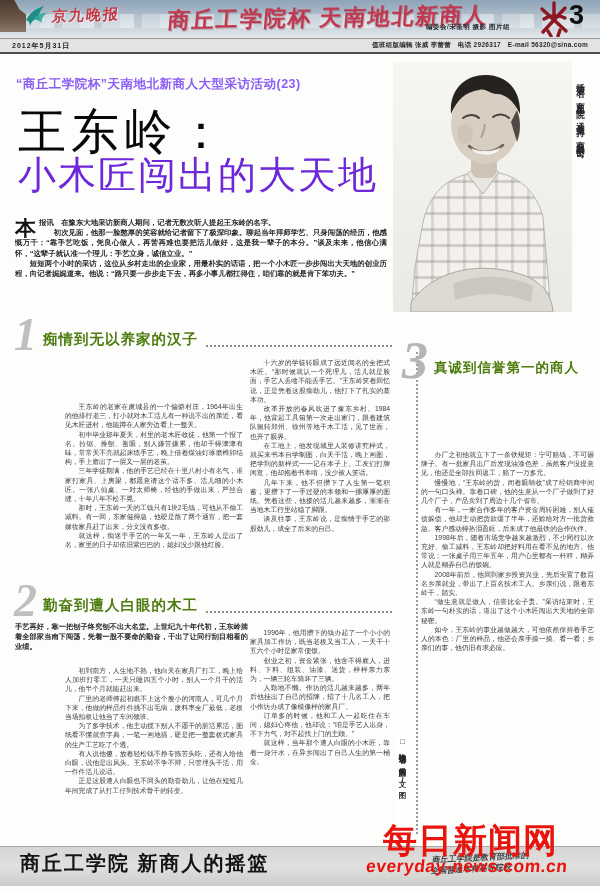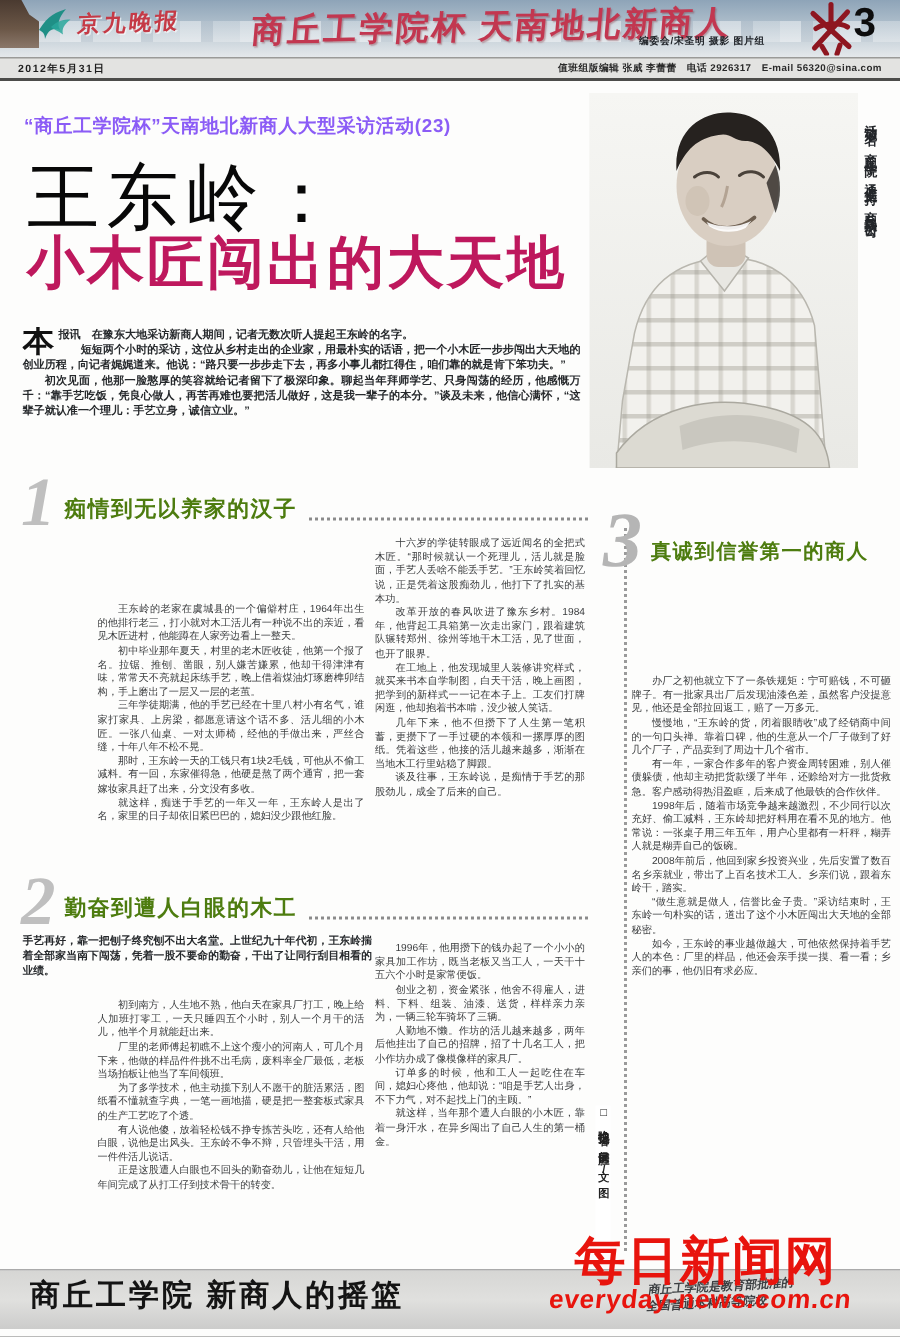--- a/index.html
+++ b/index.html
@@ -48,21 +48,21 @@
     padding:0 12px;
   }
   .date-text { font-size:7px; font-weight:bold; color:#1d1d1d; letter-spacing:1px; }
   .info-line { font-size:6.5px; font-weight:bold; color:#2a2a2a; letter-spacing:.3px; }
   
   .kicker { position:absolute; left:16px; top:76px; font-size:12.5px;
     font-weight:bold; color:#8b5cf6; letter-spacing:.5px; }
   .headline-1 { position:absolute; left:18px; top:100px; font-size:48px;
     font-weight:400; color:#080808; letter-spacing:5px; }
   .headline-2 { position:absolute; left:18px; top:150px; font-size:38px;
-    font-weight:700; color:#be185d; letter-spacing:2px; white-space:nowrap; }
+    font-weight:400; color:#6d28d9; letter-spacing:2px; white-space:nowrap; }
   
   .photo { position:absolute; left:393px; top:62px; width:179px; height:250px;
     background:#f1f1ee; overflow:hidden; }
   .photo-caption {
     position:absolute; left:575px; top:76px; height:236px;
     writing-mode:vertical-rl; text-orientation:upright;
     font-size:8.5px; letter-spacing:2px; color:#23262a; font-weight:bold;
   }
   
   .intro { position:absolute; left:15px; top:218px; width:372px; height:100px;
@@ -181,22 +181,22 @@
       <path d="M76 84 C84 92 100 92 110 83" stroke="#6e5f50" stroke-width="2.5" fill="none" stroke-linecap="round"></path>
       <path d="M78 86 C86 90 100 90 108 85 L104 90 C96 94 86 93 80 89 Z" fill="#fff" opacity=".9"></path>
 
       <ellipse cx="72" cy="72" rx="8" ry="10" fill="#c8baa9" opacity=".5"></ellipse>
     </svg>
   </div>
   <div class="photo-caption">活动冠名：商丘工学院　通信支持：商丘移动公司</div>
 
   <div class="intro">
     <p class="first"><span class="dropcap">本</span><span>报讯　在豫东大地采访新商人期间，记者无数次听人提起王东岭的名字。</span></p>
+    <p>初次见面，他那一脸憨厚的笑容就给记者留下了极深印象。聊起当年拜师学艺、只身闯荡的经历，他感慨万千：“靠手艺吃饭，凭良心做人，再苦再难也要把活儿做好，这是我一辈子的本分。”谈及未来，他信心满怀，“这辈子就认准一个理儿：手艺立身，诚信立业。”</p>
     <p>短短两个小时的采访，这位从乡村走出的企业家，用最朴实的话语，把一个小木匠一步步闯出大天地的创业历程，向记者娓娓道来。他说：“路只要一步步走下去，再多小事儿都扛得住，咱们靠的就是肯下笨功夫。”</p>
-    <p>初次见面，他那一脸憨厚的笑容就给记者留下了极深印象。聊起当年拜师学艺、只身闯荡的经历，他感慨万千：“靠手艺吃饭，凭良心做人，再苦再难也要把活儿做好，这是我一辈子的本分。”谈及未来，他信心满怀，“这辈子就认准一个理儿：手艺立身，诚信立业。”</p>
   </div>
 
   <div class="sec-head" style="left:14px; top:318px; width:378px;">
     <span class="sec-num n1">1</span>
     <span class="sec-title">痴情到无以养家的汉子</span>
     <span class="leader" style="flex:1"></span>
   </div>
   <div class="body-col" style="left:65px; top:402px; width:178px; height:184px;">
       <p>王东岭的老家在虞城县的一个偏僻村庄，1964年出生的他排行老三，打小就对木工活儿有一种说不出的亲近，看见木匠进村，他能蹲在人家旁边看上一整天。</p>
       <p>初中毕业那年夏天，村里的老木匠收徒，他第一个报了名。拉锯、推刨、凿眼，别人嫌苦嫌累，他却干得津津有味，常常天不亮就起床练手艺，晚上借着煤油灯琢磨榫卯结构，手上磨出了一层又一层的老茧。</p>

